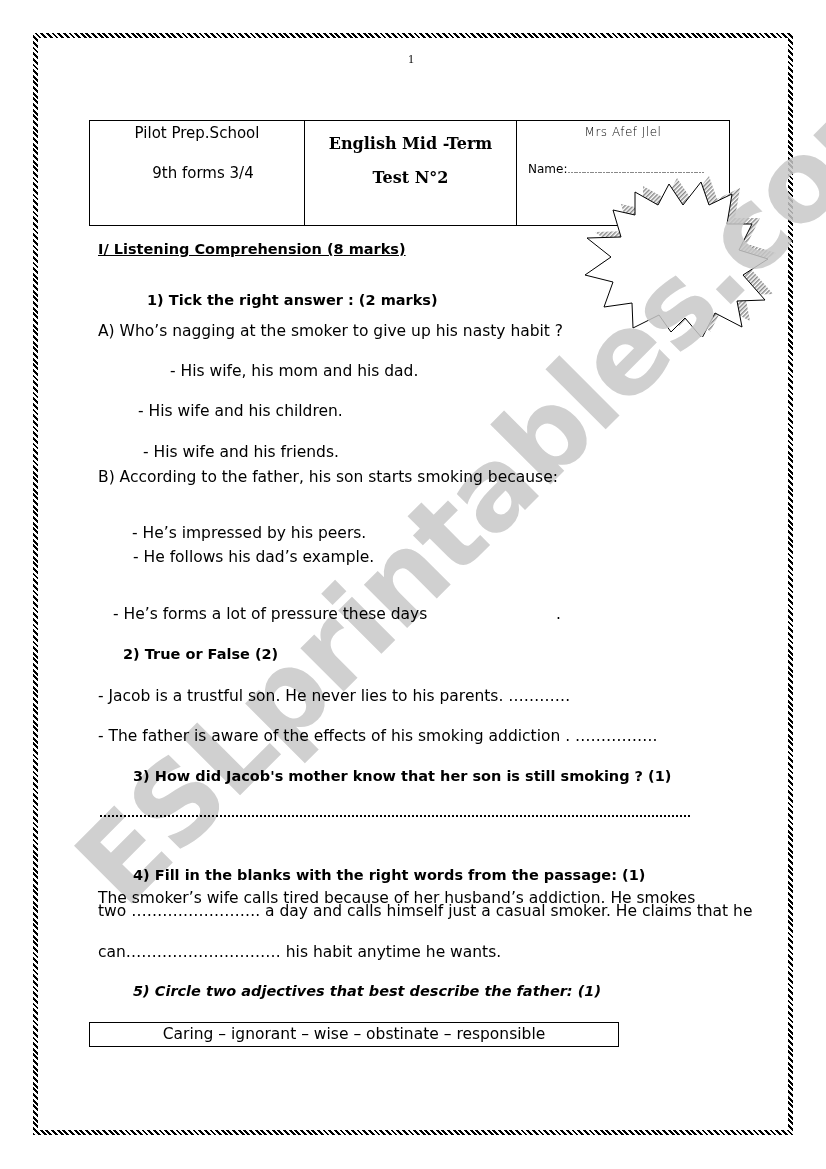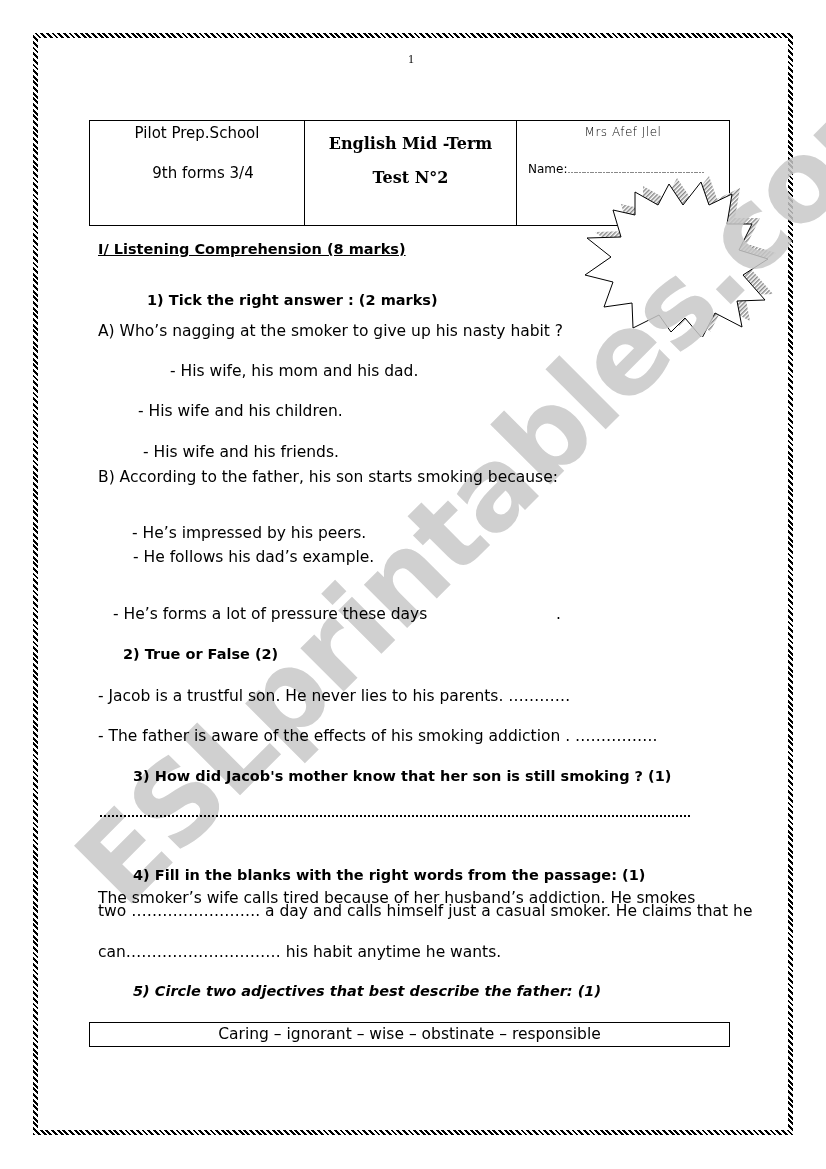--- a/index.html
+++ b/index.html
@@ -21,21 +21,21 @@
   .name { position:absolute; left:11px; top:41px; font-size:12px; }
   .burst { position:absolute; left:575px; top:172px; }
   .wm { position:absolute; left:30px; top:520px; font-family:"DejaVu Sans", sans-serif; font-weight:bold;
         font-size:112px; color:#c8c8c8; opacity:0.85; transform:rotate(-45deg); transform-origin:center;
         white-space:nowrap; letter-spacing:-2px; width:900px; left:-35px; top:500px; text-align:center; pointer-events:none; }
   .txt { position:absolute; font-size:15.5px; white-space:nowrap; }
   .bold { font-weight:bold; font-size:14.5px; }
   .u { text-decoration:underline; }
   .dots { letter-spacing:-1px; }
   .answer-line { position:absolute; left:100px; top:815px; width:590px; border-bottom:2px dotted #000; }
-  .adj-box { position:absolute; left:89px; top:1022px; width:641px; height:25px; border:1.3px solid #000; box-sizing:border-box;
+  .adj-box { position:absolute; left:89px; top:1022px; width:530px; height:25px; border:1.3px solid #000; box-sizing:border-box;
              text-align:center; font-size:15.5px; line-height:23px; }
 </style>
 </head>
 <body>
 
 <div class="frame"></div>
 <div class="page-num">1</div>
 
 <div class="hdr">
   <div class="c c1">

